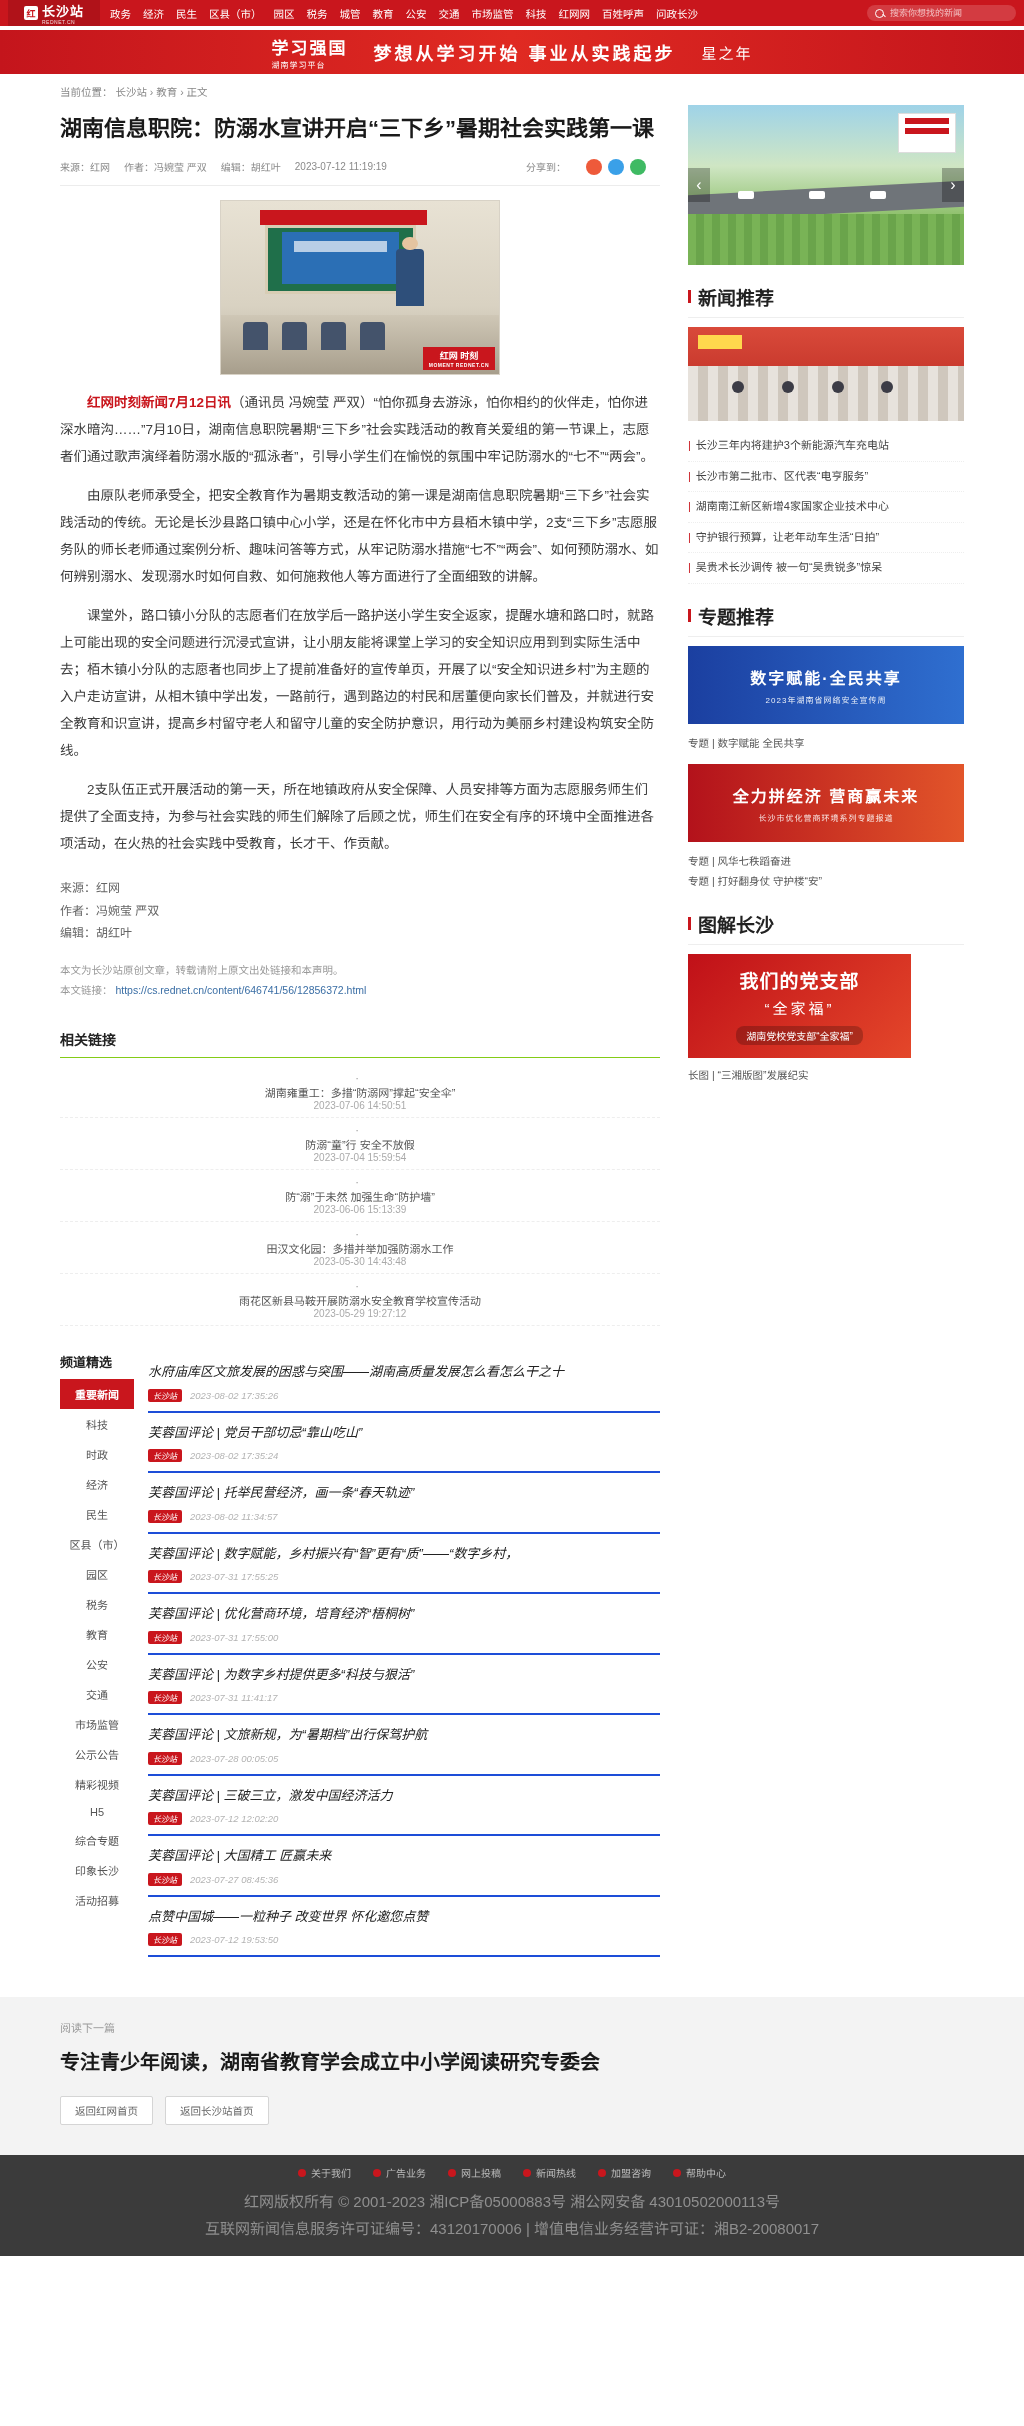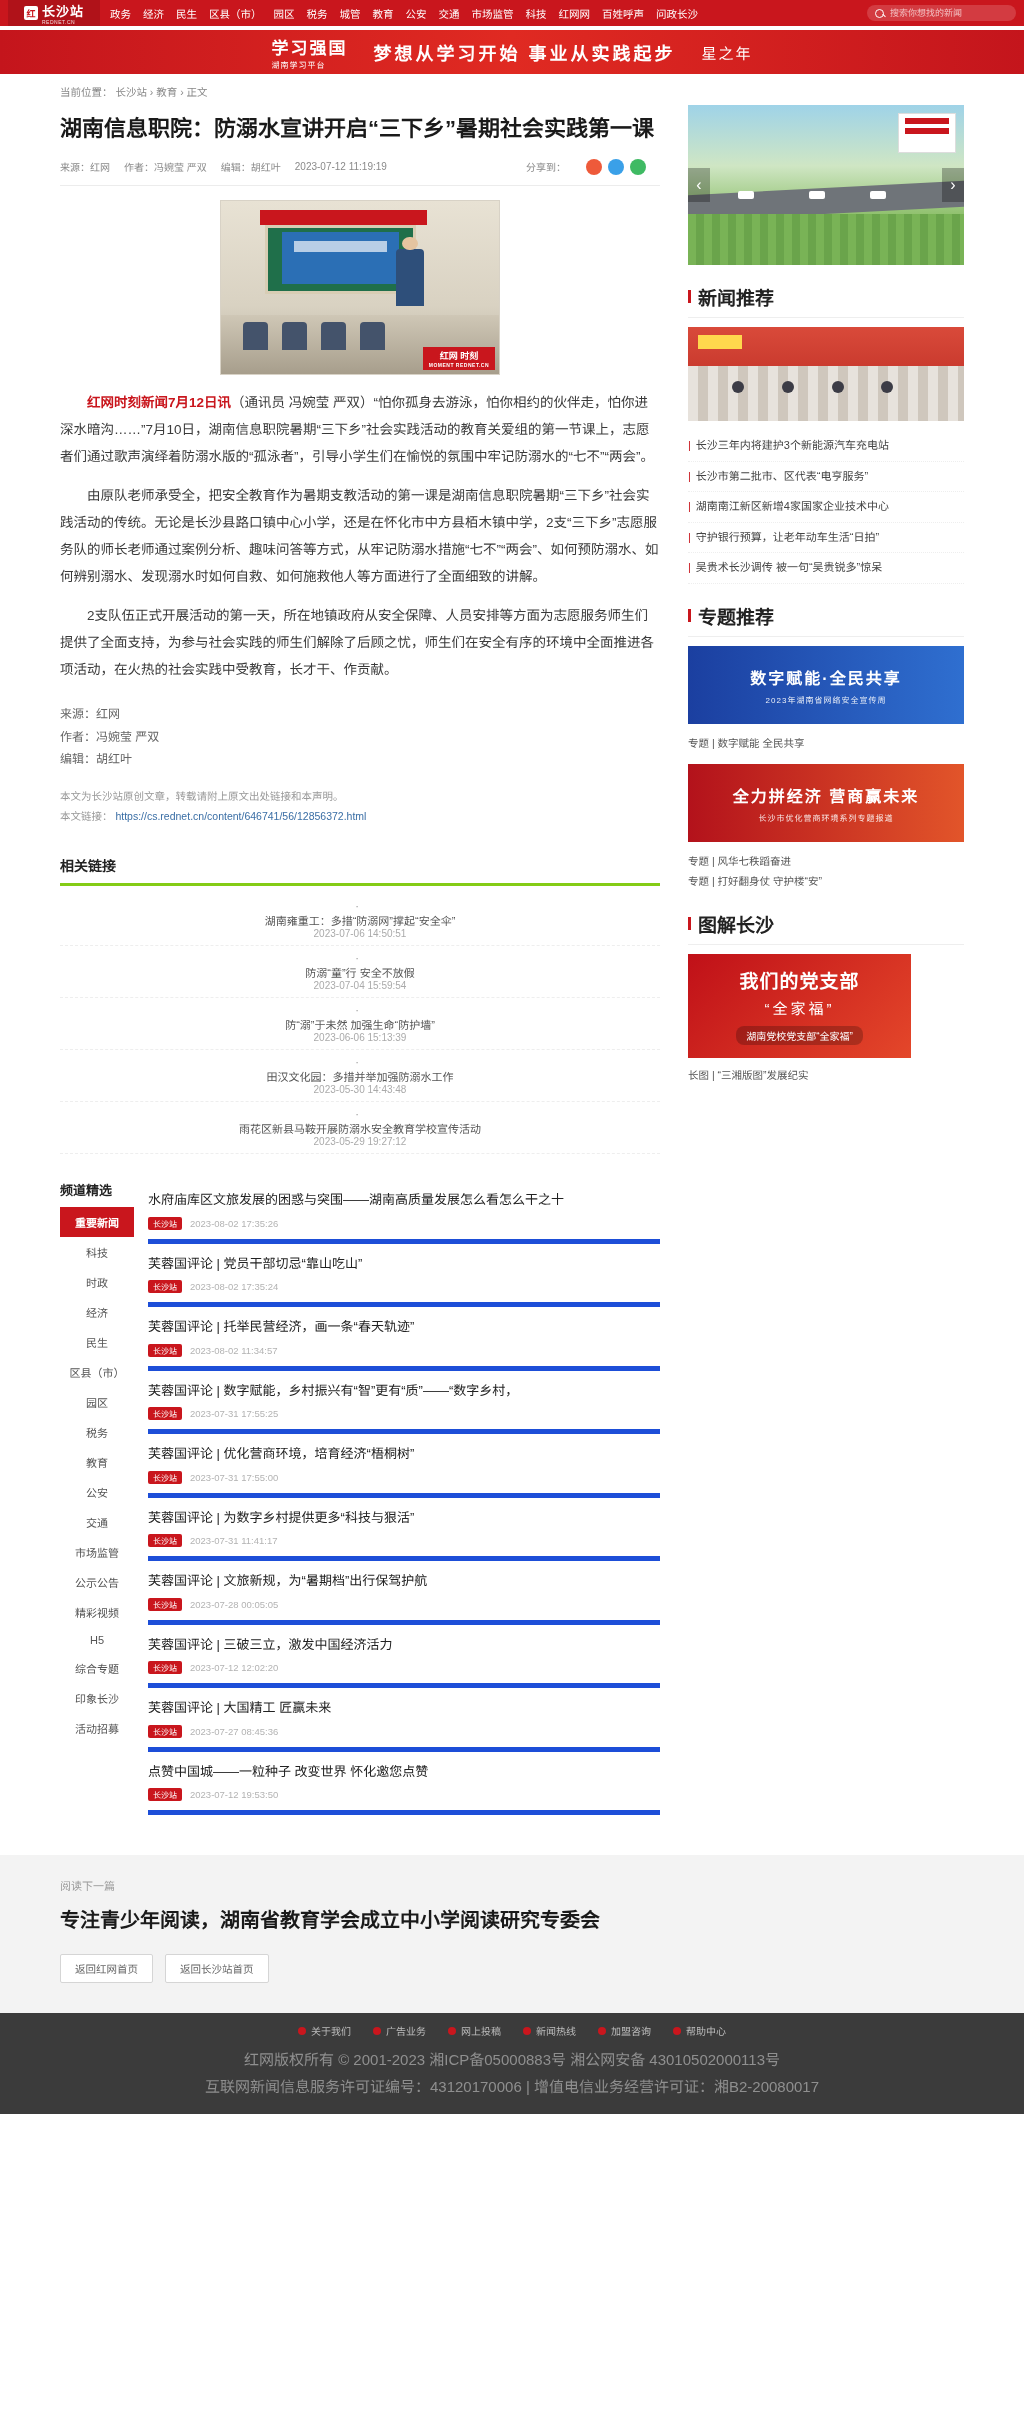--- a/index.html
+++ b/index.html
@@ -105,40 +105,40 @@
   .ph-tag small{display:block;font-size:5px;letter-spacing:.5px;}
 
   .body-p { font-size:13.5px; line-height:2.0; color:#3a3a3a; text-indent:2em; margin:0 0 12px; }
   .body-p .lead { color:#c9161d; font-weight:bold; }
   .sign { font-size:12px; line-height:1.9; color:#666; margin:20px 0 0; }
   .copyright { font-size:10.5px; color:#999; line-height:1.9; margin:16px 0 0; }
   .copyright a{color:#3a6ea5;}
 
   
   .sec-title {
-    font-size:14px; color:#222; font-weight:bold; border-bottom:3px solid #84cc16;
+    font-size:14px; color:#222; font-weight:bold; border-bottom:1px solid #84cc16;
     padding:0 0 8px; margin:28px 0 4px;
   }
   .rel-list { list-style:none; margin:0; padding:4px 0 0; }
   .rel-list li {
     display:flex; align-items:center; font-size:11px; color:#555;
     padding:6px 0; border-bottom:1px dashed #eee;flex-direction:column;
   }
   .rel-list li::before{content:"·";margin-right:6px;color:#999;}
   .rel-list .t { flex:1; }
   .rel-list .d { color:#aaa; font-size:10px; }
 
   
   .picks { display:flex; gap:14px; margin-top:26px; }
   .picks-left { width:74px; flex-shrink:0; }
   .picks-title { font-size:13px; font-weight:bold; color:#222; margin-bottom:8px; }
   .cat { font-size:11px; color:#555; padding:7px 0; text-align:center; }
   .cat.active { background:#c9161d; color:#fff; font-weight:bold; }
   .picks-right { flex:1; }
-  .pick-item { border-bottom:5px solid #1d4ed8; padding:10px 0 9px; }
+  .pick-item { border-bottom:2px solid #1d4ed8; padding:10px 0 9px;font-style:italic; }
   .pick-t { font-size:13px; color:#222; line-height:1.5; }
   .pick-m { margin-top:7px; display:flex; align-items:center; gap:8px; }
   .chip { background:#c9161d; color:#fff; font-size:8px; padding:1px 5px; border-radius:2px; }
   .pick-d { font-size:9.5px; color:#b3b3b3; }
 
   
   .sd-card { margin-bottom:18px; }
   .sd-hero { width:276px;height:160px;position:relative;overflow:hidden;
     background:linear-gradient(180deg,#9fd3e8 0%, #cfe6c4 38%, #8dbf6a 70%, #6fa84f 100%); }
   .sd-hero .road{position:absolute;left:0;top:52%;width:100%;height:16%;background:#6f7479;transform:skewY(-3deg);}
@@ -275,20 +275,21 @@
             <span>红网 时刻</span>
             <small>MOMENT REDNET.CN</small>
           </div>
         </div>
       </div>
 
       <p class="body-p">
         <span class="lead">红网时刻新闻7月12日讯</span><span>（通讯员 冯婉莹 严双）“怕你孤身去游泳，怕你相约的伙伴走，怕你进深水暗沟……”7月10日，湖南信息职院暑期“三下乡”社会实践活动的教育关爱组的第一节课上，志愿者们通过歌声演绎着防溺水版的“孤泳者”，引导小学生们在愉悦的氛围中牢记防溺水的“七不”“两会”。</span>
       </p>
       <p class="body-p">由原队老师承受全，把安全教育作为暑期支教活动的第一课是湖南信息职院暑期“三下乡”社会实践活动的传统。无论是长沙县路口镇中心小学，还是在怀化市中方县栢木镇中学，2支“三下乡”志愿服务队的师长老师通过案例分析、趣味问答等方式，从牢记防溺水措施“七不”“两会”、如何预防溺水、如何辨别溺水、发现溺水时如何自救、如何施救他人等方面进行了全面细致的讲解。</p>
+      <p class="body-p">课堂外，路口镇小分队的志愿者们在放学后一路护送小学生安全返家，提醒水塘和路口时，就路上可能出现的安全问题进行沉浸式宣讲，让小朋友能将课堂上学习的安全知识应用到到实际生活中去；栢木镇小分队的志愿者也同步上了提前准备好的宣传单页，开展了以“安全知识进乡村”为主题的入户走访宣讲，从相木镇中学出发，一路前行，遇到路边的村民和居董便向家长们普及，并就进行安全教育和识宣讲，提高乡村留守老人和留守儿童的安全防护意识，用行动为美丽乡村建设构筑安全防线。</p>
       <p class="body-p">2支队伍正式开展活动的第一天，所在地镇政府从安全保障、人员安排等方面为志愿服务师生们提供了全面支持，为参与社会实践的师生们解除了后顾之忧，师生们在安全有序的环境中全面推进各项活动，在火热的社会实践中受教育，长才干、作贡献。</p>
 
       <div class="sign">
         <div>来源：红网</div>
         <div>作者：冯婉莹 严双</div>
         <div>编辑：胡红叶</div>
       </div>
 
       <div class="copyright">
         <div>本文为长沙站原创文章，转载请附上原文出处链接和本声明。</div>

